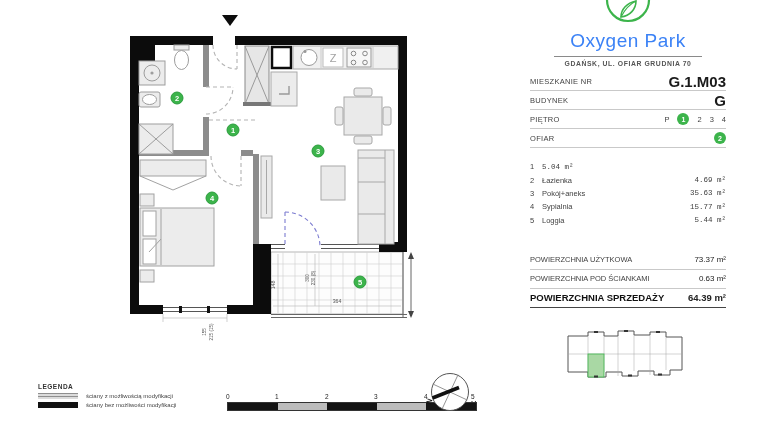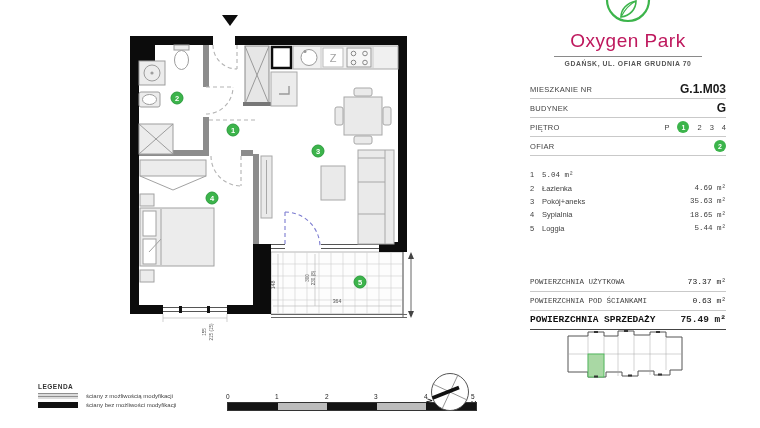--- a/index.html
+++ b/index.html
@@ -6,41 +6,41 @@
   html,body { width:760px; height:428px; background:#fff; overflow:hidden;
               font-family:"Liberation Sans", sans-serif; color:#222; }
   .abs { position:absolute; }
 
   
   #plan-svg { left:115px; top:14px; }
 
   
   .panel { position:absolute; left:530px; top:0; width:196px; }
   .brand { text-align:center; }
-  .brand-title { font-size:19px; letter-spacing:.5px; color:#be185d; font-weight:500; margin-top:1px; }
+  .brand-title { font-size:19px; letter-spacing:.5px; color:#3b82f6; font-weight:500; margin-top:1px; }
   .brand-rule { border-top:1px solid #8a8a8a; margin:4px 24px 0 24px; }
   .brand-address { font-size:6.8px; letter-spacing:.6px; color:#555; margin-top:3px; font-weight:bold; }
 
-  .info-table { margin-top:13px; }
+  .info-table { margin-top:5px; }
   .info-row { display:flex; justify-content:space-between; align-items:center;
               height:19px; border-bottom:1px solid #c9c9c9; }
   .info-label { font-size:7.5px; letter-spacing:.3px; color:#3f3f3f; }
-  .info-value { font-size:12px; font-weight:bold; color:#1a1a1a; }
+  .info-value { font-size:15px; font-weight:bold; color:#1a1a1a; }
   .floor-opts { display:flex; align-items:center; gap:8px; font-size:7.5px; color:#3f3f3f; }
   .green-dot { width:12px; height:12px; border-radius:50%; background:#3cb44b;
                color:#fff; font-size:7px; font-weight:bold; display:flex;
                align-items:center; justify-content:center; }
 
   .rooms { margin-top:12px; }
   .room-row { display:flex; align-items:center; height:13.4px; font-size:7.5px; color:#3f3f3f; }
   .room-no { width:12px; }
   .room-name { flex:1; }
   .room-area { text-align:right;font-family:Liberation Mono, monospace; }
 
-  .totals { margin-top:38px;font-family:Liberation Mono, monospace; }
+  .totals { margin-top:24px; }
   .total-row { display:flex; justify-content:space-between; align-items:center;
                height:19px; border-bottom:1px solid #c9c9c9;
                font-size:7.5px; color:#3f3f3f; }
   .total-row.bold { font-size:9.5px; font-weight:bold; color:#111;
                     border-bottom:1.6px solid #444;text-align:center; }
   .total-row.bold .total-value { font-size:9.5px; }
   .total-value { font-size:8px; color:#222; }
 
   #minimap-svg { left:558px; top:322px; }
 
@@ -297,41 +297,41 @@
       <span class="room-area">4.69 m²</span>
     </div>
     <div class="room-row">
       <span class="room-no">3</span>
       <span class="room-name">Pokój+aneks</span>
       <span class="room-area">35.63 m²</span>
     </div>
     <div class="room-row">
       <span class="room-no">4</span>
       <span class="room-name">Sypialnia</span>
-      <span class="room-area">18.65 m²</span>
+      <span class="room-area">15.77 m²</span>
     </div>
     <div class="room-row">
       <span class="room-no">5</span>
       <span class="room-name">Loggia</span>
       <span class="room-area">5.44 m²</span>
     </div>
   </div>
 
   <div class="totals">
     <div class="total-row">
       <span>POWIERZCHNIA UŻYTKOWA</span>
       <span class="total-value">73.37 m²</span>
     </div>
     <div class="total-row">
       <span>POWIERZCHNIA POD ŚCIANKAMI</span>
       <span class="total-value">0.63 m²</span>
     </div>
     <div class="total-row bold">
       <span>POWIERZCHNIA SPRZEDAŻY</span>
-      <span class="total-value">75.49 m²</span>
+      <span class="total-value">64.39 m²</span>
     </div>
   </div>
 </div>
 
 <svg id="minimap-svg" class="abs" width="135" height="66" viewBox="0 0 135 66">
   <path d="M10,14 L30,14 L30,10 L46,10 L46,14 L60,14 L60,9 L76,9 L76,13 L92,13 L92,10
            L108,10 L108,15 L124,15 L124,48 L112,48 L112,53 L96,53 L96,49 L80,49 L80,54
            L64,54 L64,50 L48,50 L48,55 L30,55 L30,50 L10,50 Z" fill="#fff" stroke="#555" stroke-width="1"></path>
   <g stroke="#a5a5a5" stroke-width="0.5">
     <line x1="30" y1="14" x2="30" y2="50"></line>

